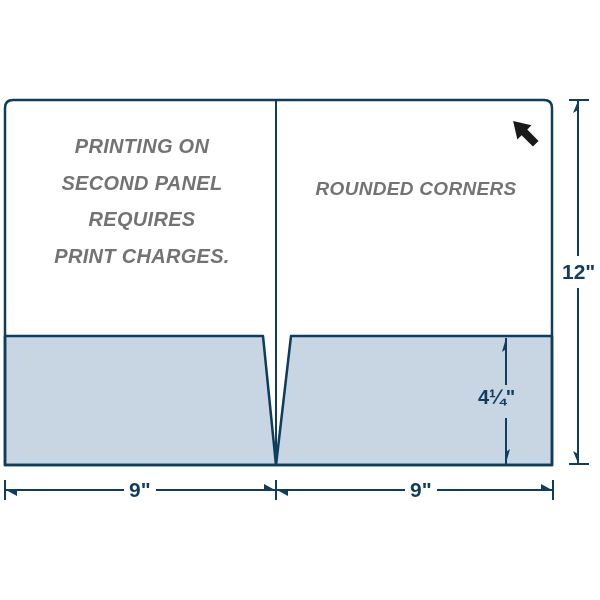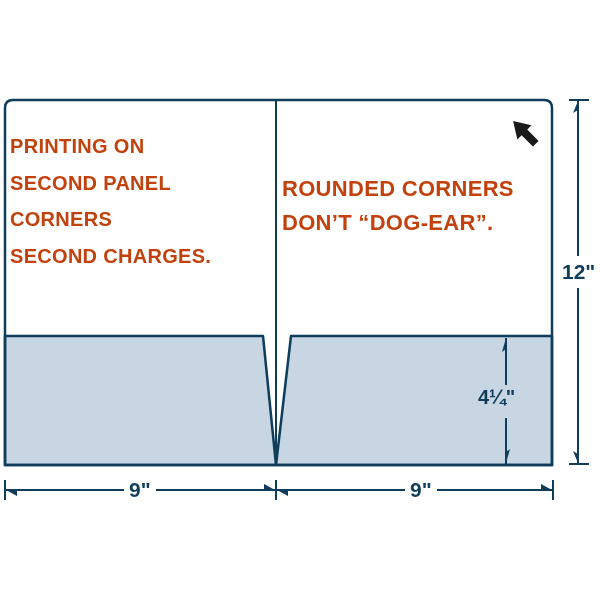--- a/index.html
+++ b/index.html
@@ -1,20 +1,20 @@
 <!DOCTYPE html>
 <html><head>
 <meta charset="utf-8">
 <style>
   html,body{margin:0;padding:0;background:#ffffff;}
   body{width:600px;height:600px;position:relative;overflow:hidden;font-family:"Liberation Sans",sans-serif;}
   svg{position:absolute;left:0;top:0;}
-  .txt{position:absolute;color:#c2410c;font-weight:bold;font-family:"Liberation Sans",sans-serif;}
+  .txt{position:absolute;color:#737373;font-weight:bold;text-align:center;font-family:"Liberation Sans",sans-serif;font-style:italic;}
   .left-text{left:10px;width:264px;top:128px;font-size:20px;line-height:36.5px;letter-spacing:0.3px;}
-  .right-text{left:282px;width:268px;top:172px;font-size:22px;line-height:34px;letter-spacing:0.3px;}
+  .right-text{left:282px;width:268px;top:172px;font-size:19px;line-height:34px;letter-spacing:0.3px;}
   .dim{position:absolute;color:#0f3d5c;font-weight:bold;font-size:21px;background:#fff;font-family:"Liberation Sans",sans-serif;}
   .dim-12{left:577px;top:256px;width:30px;text-align:center;transform:translateX(-15px);padding:4px 0;}
   .dim-9a{left:124px;top:478px;padding:0 5px;}
   .dim-9b{left:405px;top:478px;padding:0 5px;}
   .dim-414{left:478px;top:386px;background:transparent;font-size:20px;}
 </style>
 </head>
 <body>
 
 <svg width="600" height="600" viewBox="0 0 600 600">
@@ -53,25 +53,24 @@
     <line x1="506" y1="338" x2="506" y2="385"></line>
     <line x1="506" y1="418" x2="506" y2="464"></line>
     <polygon points="506,338 502,352 506,349" stroke="none"></polygon>
     <polygon points="506,463 510,449 506,452" stroke="none"></polygon>
   </g>
 </svg>
 
 <div class="txt left-text">
   <div>PRINTING ON</div>
   <div>SECOND PANEL</div>
-  <div>CORNERS</div>
-  <div>SECOND CHARGES.</div>
+  <div>REQUIRES</div>
+  <div>PRINT CHARGES.</div>
 </div>
 
 <div class="txt right-text">
   <div>ROUNDED CORNERS</div>
-  <div>DON’T “DOG-EAR”.</div>
 </div>
 
 <div class="dim dim-12">12"</div>
 <div class="dim dim-9a">9"</div>
 <div class="dim dim-9b">9"</div>
 <div class="dim dim-414">4¼"</div>
 
 </body></html>

